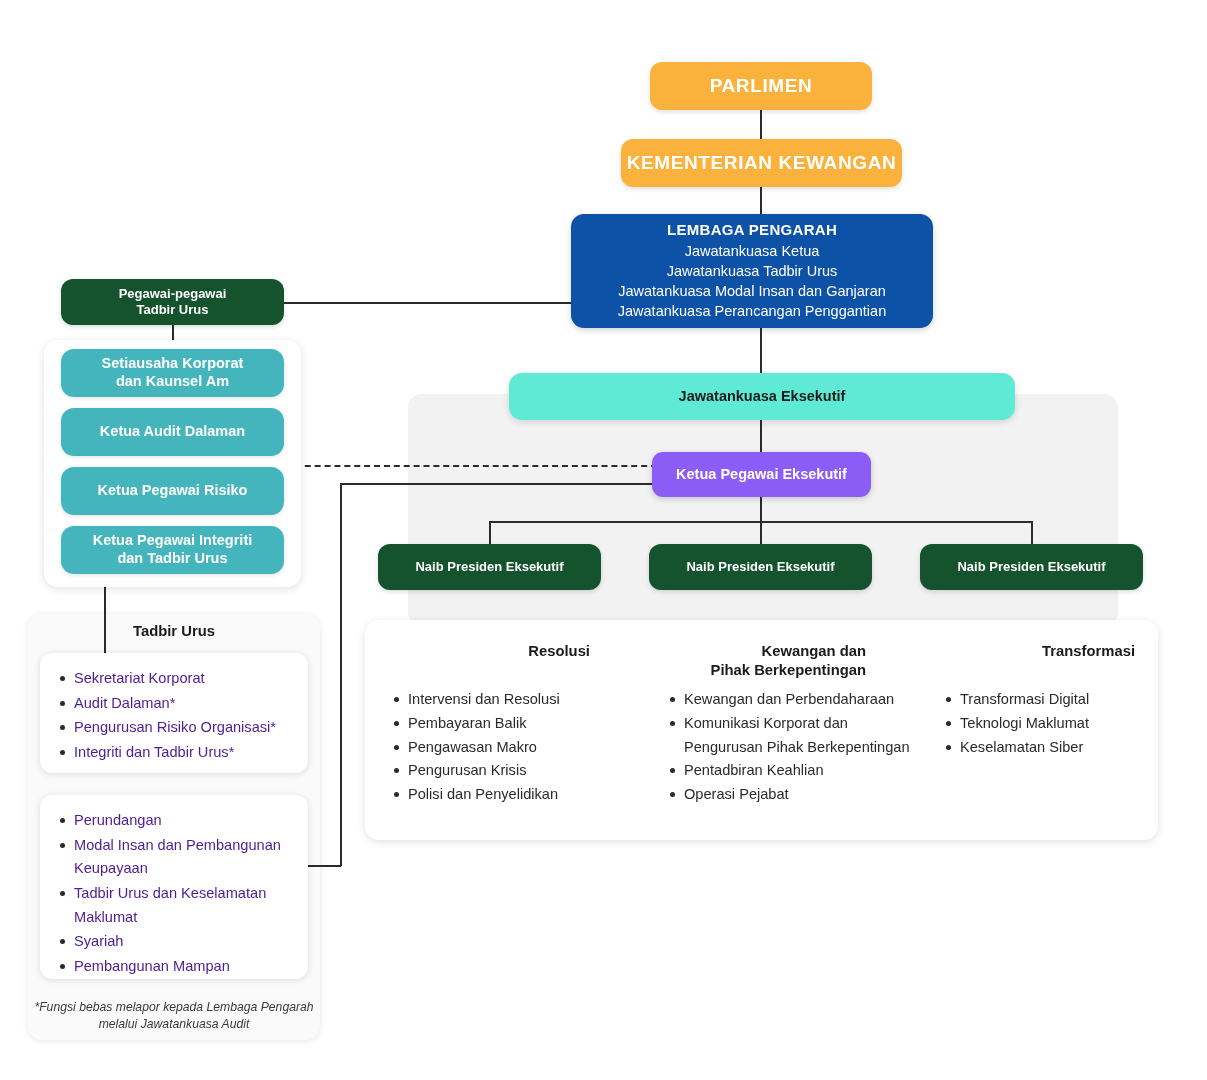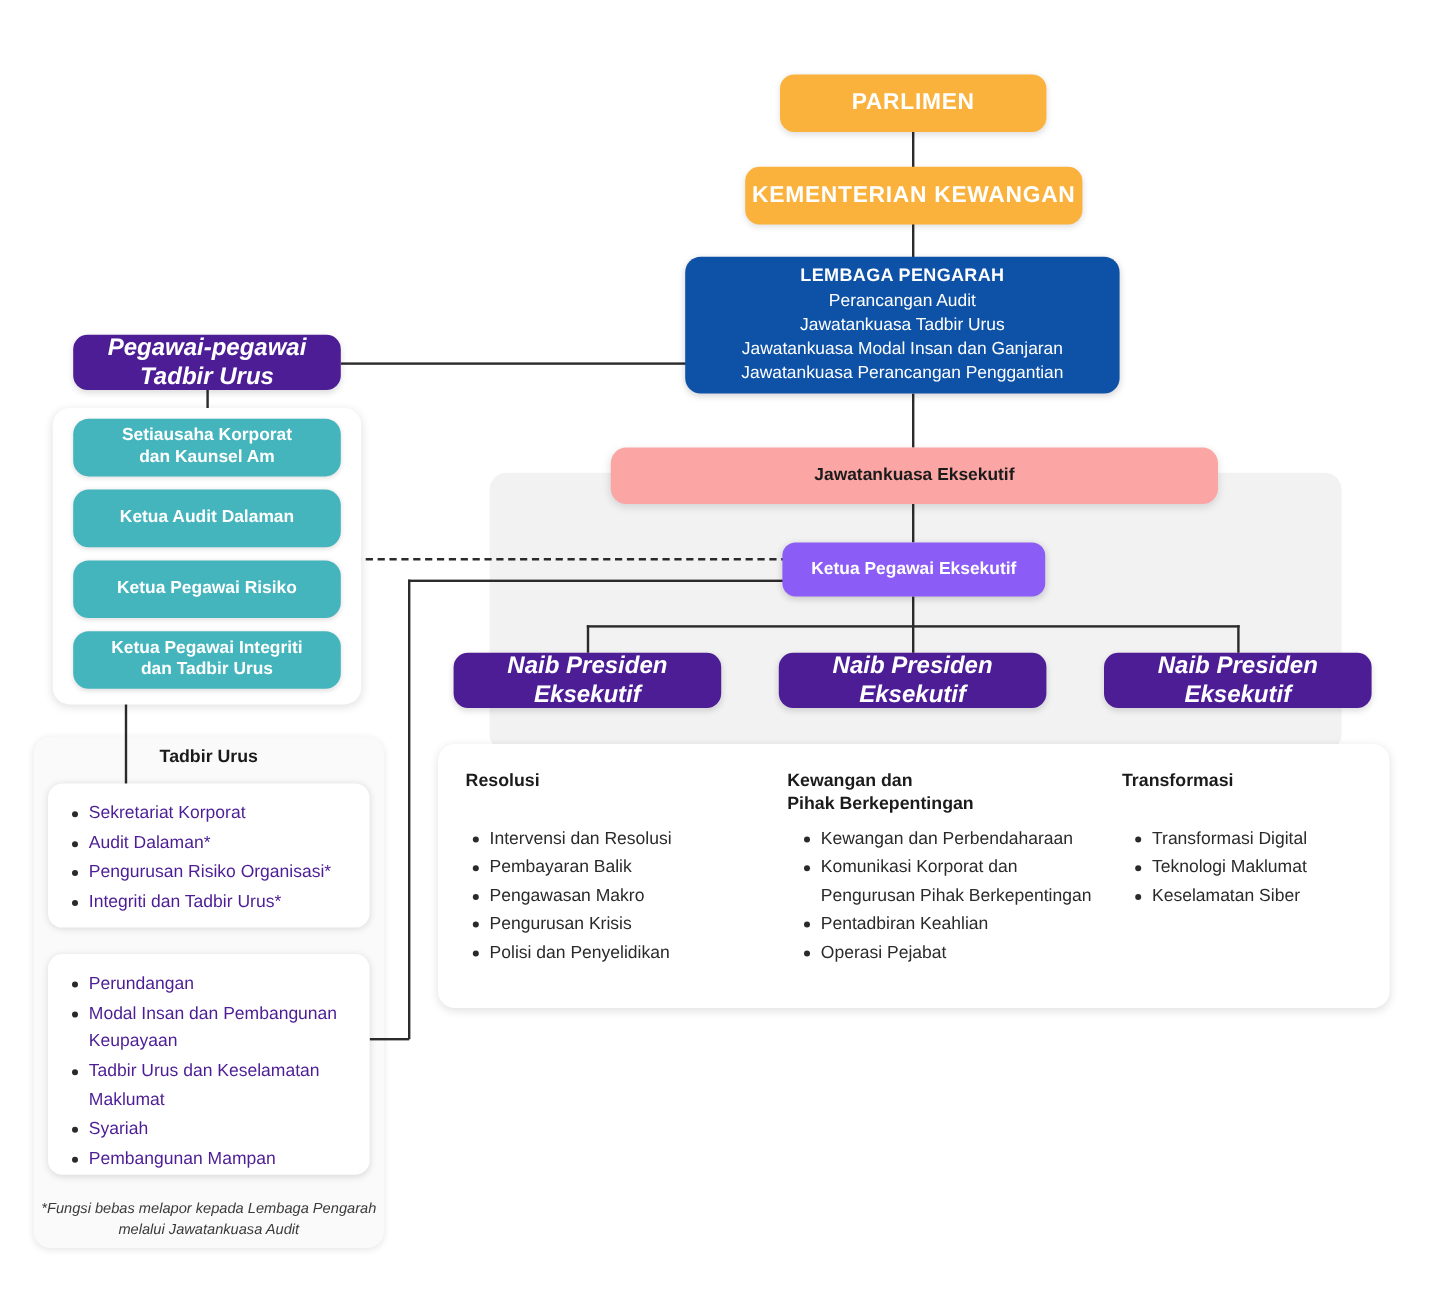--- a/index.html
+++ b/index.html
@@ -51,45 +51,44 @@
     font-weight: bold;
     font-size: 15px;
     letter-spacing: 0.3px;
     margin-bottom: 1px;
   }
   .node-darkblue .dk-line {
     font-size: 14.5px;
     line-height: 1.38;
   }
   .node-cyan {
-    background: #4c1d95;
-    color: #ffffff;
-    font-weight: bold;
-    font-size: 20px;
+    background: #14532d;
+    color: #ffffff;
+    font-weight: bold;
+    font-size: 13px;
     box-shadow: 0 2px 5px rgba(0,0,0,0.14);
-    font-style: italic;
   }
   .node-teal {
     background: #45B5BD;
     color: #ffffff;
     font-weight: bold;
     font-size: 14.5px;
     border-radius: 13px;
     box-shadow: 0 1px 4px rgba(0,0,0,0.13);
   }
   .node-brightblue {
     background: #8b5cf6;
     color: #ffffff;
     font-weight: bold;
     font-size: 14.5px;
     border-radius: 11px;
     box-shadow: 0 2px 6px rgba(0,0,0,0.18);
   }
   .node-white {
-    background: #fca5a5;
+    background: #5eead4;
     color: #1b1b1b;
     font-weight: bold;
     font-size: 14.5px;
     border-radius: 13px;
     box-shadow: 0 2px 7px rgba(0,0,0,0.13);
   }
 
   
   .panel {
     position: absolute;
@@ -144,21 +143,21 @@
     left: -14px;
     top: 9px;
     width: 5px;
     height: 5px;
     border-radius: 50%;
     background: #2a2a2a;
   }
 
   .col-title {
     position: absolute;
-    text-align: left;
+    text-align: right;
     font-weight: bold;
     font-size: 14.8px;
     color: #1b1b1b;
     line-height: 1.3;
     z-index: 5;
   }
 
   .section-title {
     position: absolute;
     text-align: center;
@@ -235,21 +234,21 @@
   <div class="node node-orange" style="left:650px; top:62px; width:222px; height:48px;">
     <span>PARLIMEN</span>
   </div>
 
   <div class="node node-orange" style="left:621px; top:139px; width:281px; height:48px;">
     <span>KEMENTERIAN KEWANGAN</span>
   </div>
 
   <div class="node node-darkblue" style="left:571px; top:214px; width:362px; height:114px;">
     <div class="dk-title">LEMBAGA PENGARAH</div>
-    <div class="dk-line">Perancangan Audit</div>
+    <div class="dk-line">Jawatankuasa Ketua</div>
     <div class="dk-line">Jawatankuasa Tadbir Urus</div>
     <div class="dk-line">Jawatankuasa Modal Insan dan Ganjaran</div>
     <div class="dk-line">Jawatankuasa Perancangan Penggantian</div>
   </div>
 
   <div class="node node-cyan" style="left:61px; top:279px; width:223px; height:46px; flex-direction:column;">
     <span>Pegawai-pegawai</span>
     <span>Tadbir Urus</span>
   </div>
 

